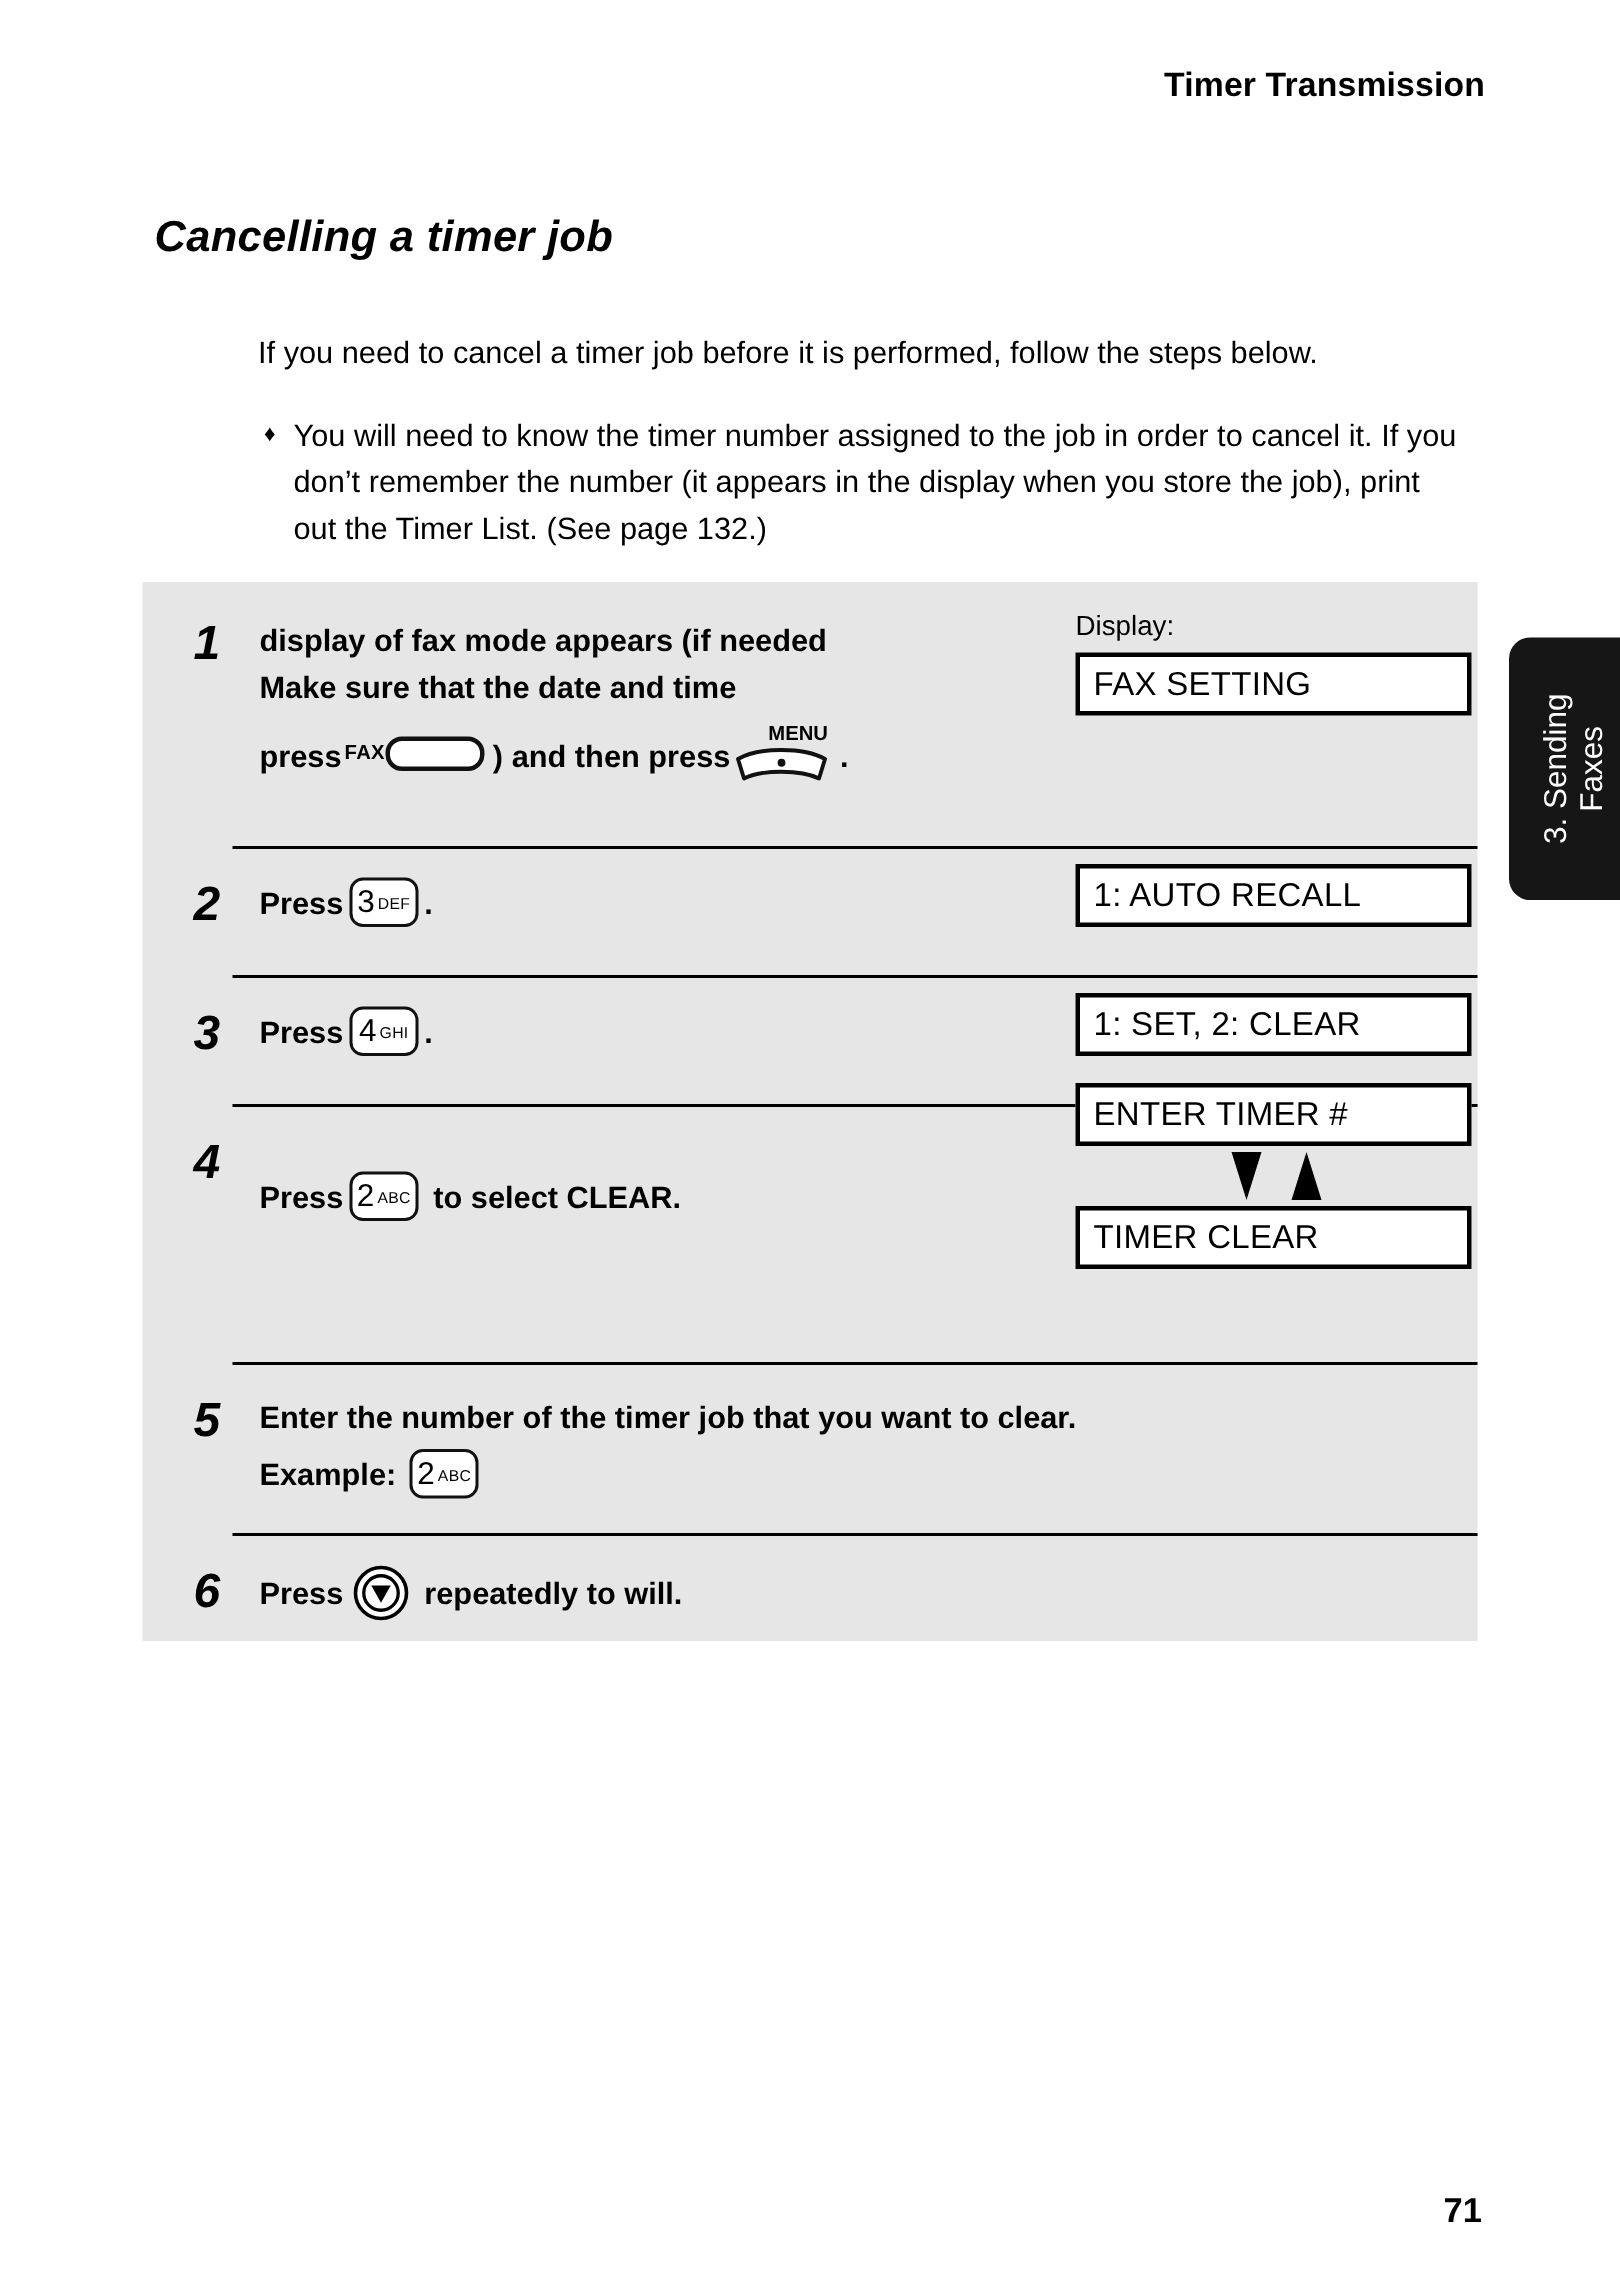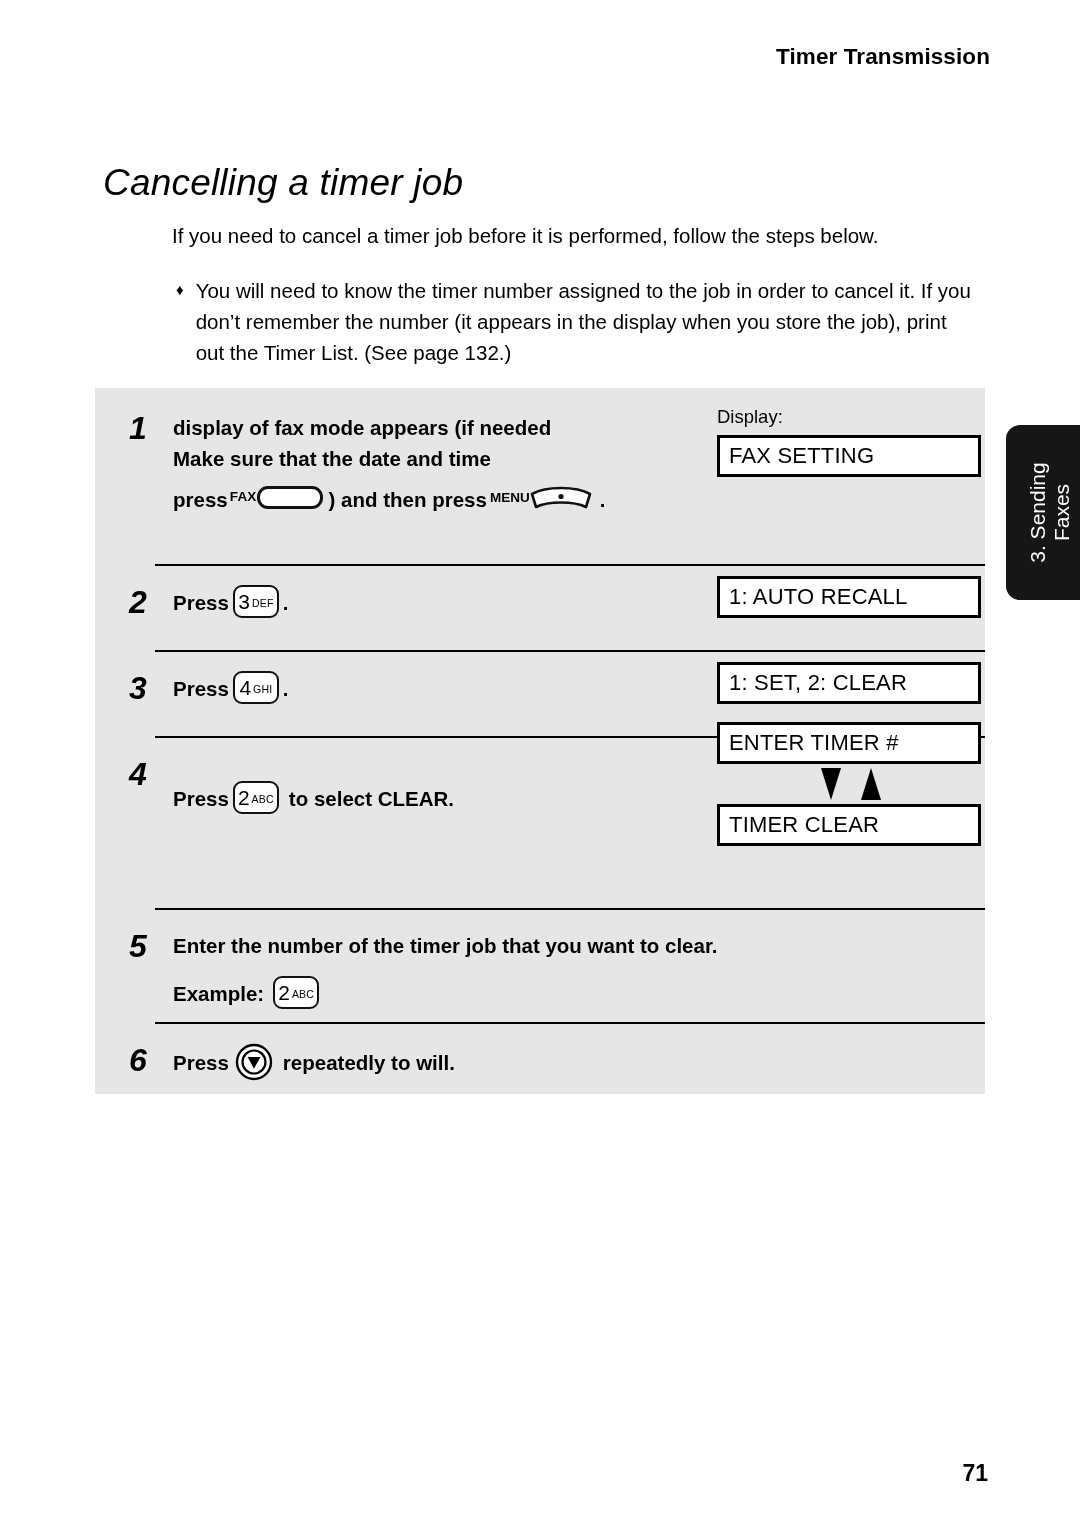--- a/index.html
+++ b/index.html
@@ -13,22 +13,22 @@
   .page { position: relative; width: 1080px; height: 1529px; background: #fff; }
 
   
   .running-header {
     position: absolute; top: 44px; right: 90px;
     font-size: 22.5px; font-weight: bold; letter-spacing: .1px;
   }
 
   
   .section-heading {
-    position: absolute; left: 103px; top: 162px;
-    font-size: 37px; font-weight: normal; font-style: italic;
+    position: absolute; left: 103px; top: 142px;
+    font-size: 29px; font-weight: bold; font-style: italic;
     letter-spacing: .2px;
   }
 
   
   .intro {
     position: absolute; left: 172px; top: 222px; width: 820px;
     font-size: 20.5px; line-height: 1.32;
   }
   .bullet-block {
     position: absolute; left: 176px; top: 275px; width: 800px;
@@ -93,21 +93,21 @@
     font-size: 13.5px; font-weight: bold; line-height: 1;
     margin-bottom: 2px; letter-spacing: .2px;
   }
   .fax-cap {
     width: 66px; height: 23px;
     border: 3px solid #111; border-radius: 11px;
     background: #fff;
   }
 
   
-  .menu-key { display: inline-flex; flex-direction: row; align-items: center;
+  .menu-key { display: inline-flex; flex-direction: column; align-items: flex-end;
               margin: 0 3px; position: relative; top: -2px; }
   .menu-key .cap-label {
     font-size: 13.5px; font-weight: bold; line-height: 1; margin-bottom: 1px;
   }
   .menu-arc { display: block; }
 
   
   .stop-key {
     display: inline-flex; margin: 0 6px; position: relative; top: -1px;
   }
@@ -257,21 +257,21 @@
         </div>
         <div class="lcd">TIMER CLEAR</div>
       </div>
     </div>
 
     <div class="step" style="height:114px;padding-top:22px;">
       <div class="rule"></div>
       <div class="step-num">5</div>
       <div class="step-body">
         <div class="step-text">Enter the number of the timer job that you want to clear.</div>
-        <div class="step-text inline-row" style="margin-top:16px;">
+        <div class="step-text inline-row" style="margin-top:6px;">
           <span>Example:</span>
           <span class="keypad-key" style="margin-left:9px;">
             <span class="keypad-digit">2</span>
             <span class="keypad-letters">ABC</span>
           </span>
         </div>
       </div>
     </div>
 
     <div class="step" style="height:74px;padding-top:22px;">

